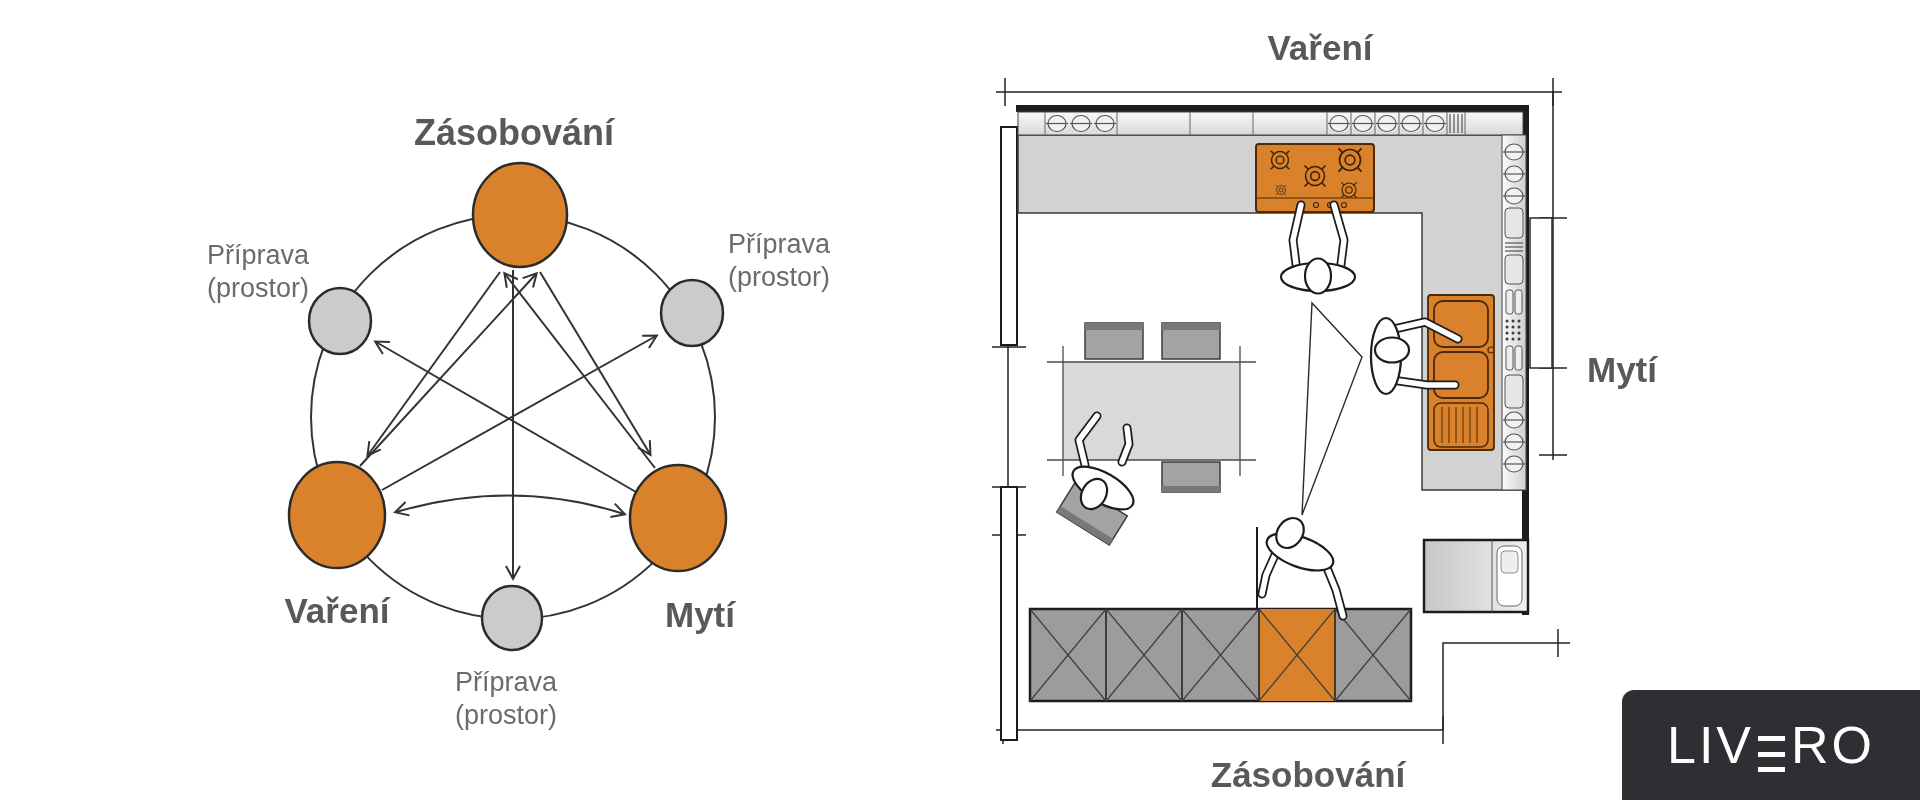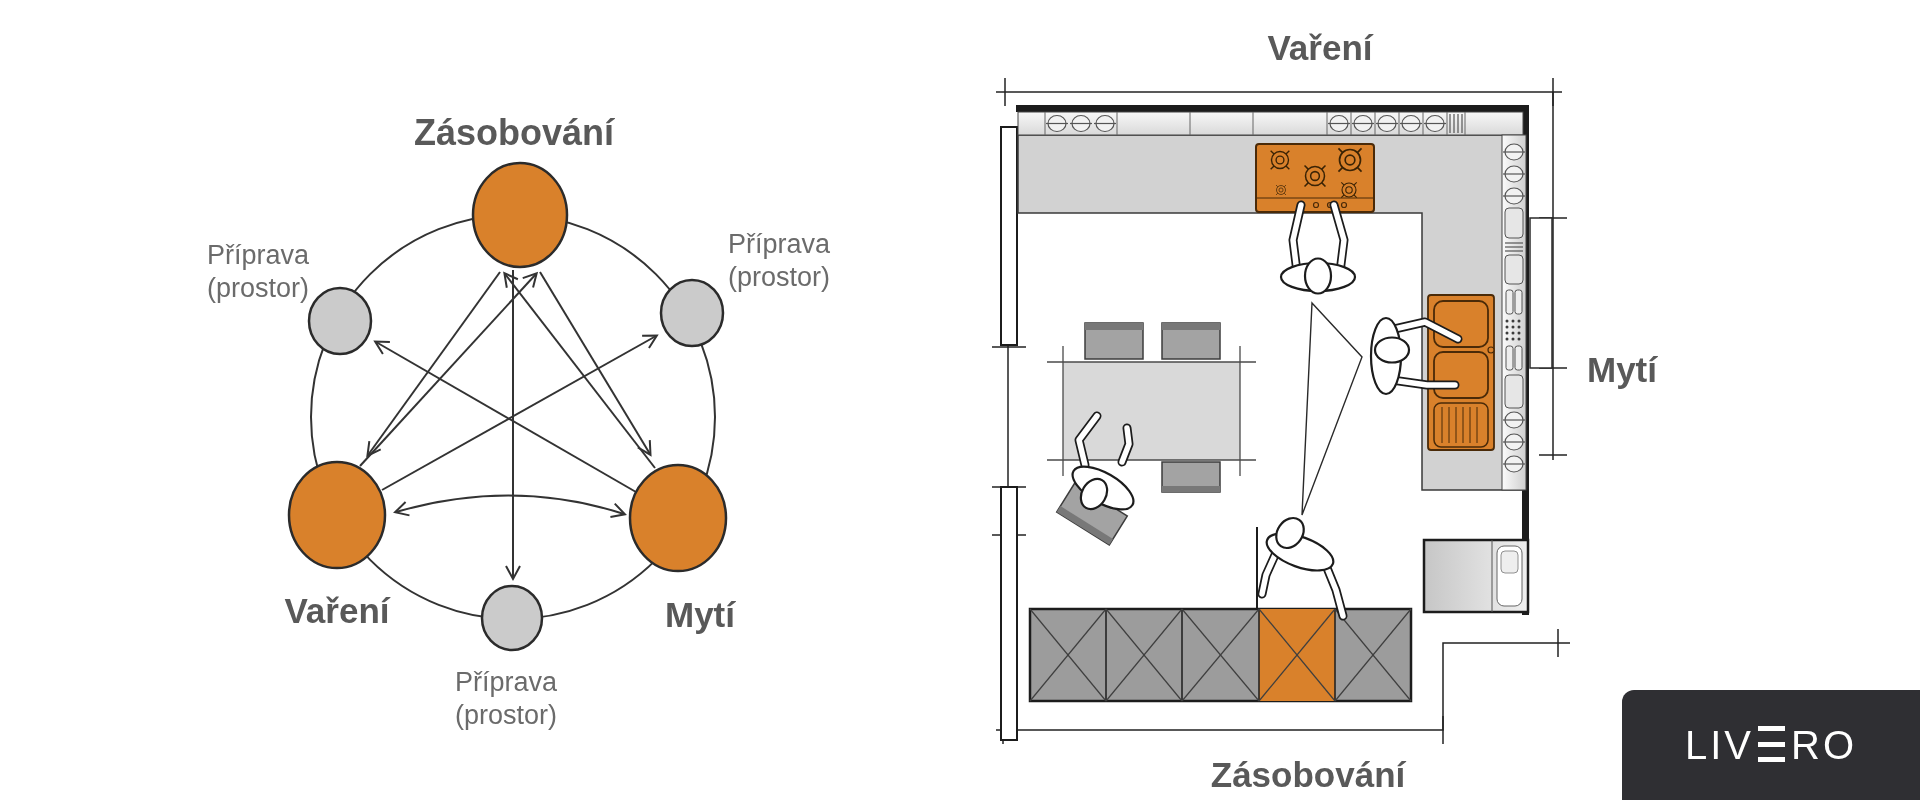--- a/index.html
+++ b/index.html
@@ -7,21 +7,21 @@
        font-family:"Liberation Sans", sans-serif;}
   .stage{position:absolute;left:0;top:0;width:1920px;height:800px;}
   svg{position:absolute;left:0;top:0;}
   svg text{font-family:"Liberation Sans", sans-serif;}
   .lbl-big{font-weight:bold;font-size:35px;fill:#595959;}
   .lbl-title{font-weight:bold;font-size:36px;fill:#595959;}
   .lbl-gray{font-size:27px;fill:#6B6B6B;}
   .logo{position:absolute;left:1622px;top:690px;width:298px;height:110px;
         background:#2F2F33;border-radius:12px 0 0 0;display:flex;
         align-items:center;justify-content:center;color:#fff;}
-  .logo-text{display:flex;align-items:flex-start;font-size:40px;letter-spacing:3px;
+  .logo-text{display:flex;align-items:flex-end;font-size:52px;letter-spacing:3px;
         color:#fff;line-height:1;}
   .logo-e{display:inline-flex;flex-direction:column;justify-content:space-between;
         width:27px;height:36px;margin:0 6px 0 4px;transform:translateY(1px);}
   .logo-e span{display:block;height:5px;background:#fff;}
 </style>
 </head>
 <body>
 
 <div class="stage">
 <svg width="1920" height="800" viewBox="0 0 1920 800">

